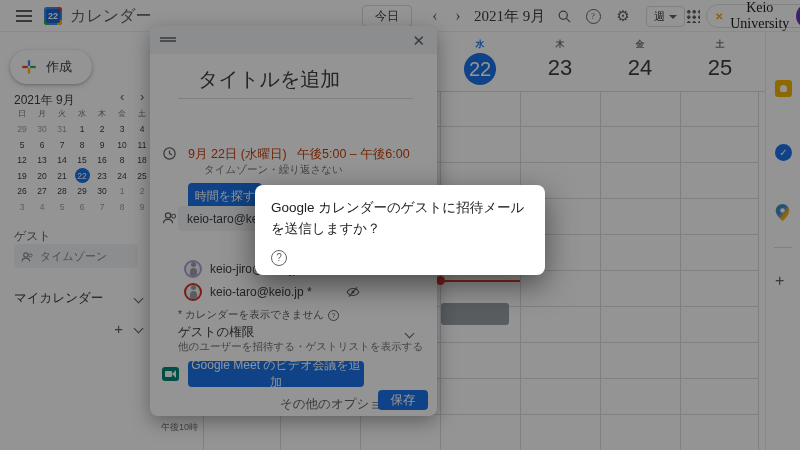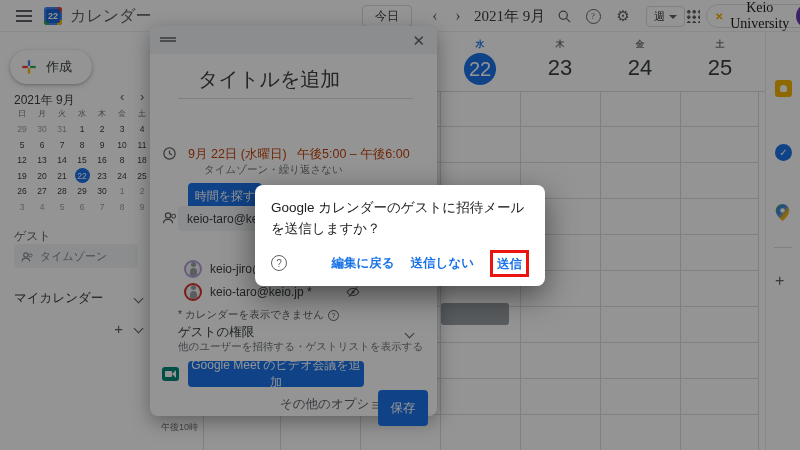--- a/index.html
+++ b/index.html
@@ -127,21 +127,21 @@
                display:inline-flex; align-items:center; justify-content:center; color:#5f6368; }
   .perm-title { position:absolute; left:28px; top:298px; font-size:12.5px; color:#3c4043; }
   .perm-detail { position:absolute; left:28px; top:314px; font-size:10.5px; color:#70757a; }
   .perm-chev { position:absolute; right:24px; top:304px; }
   .meet-icon { position:absolute; left:12px; top:341px; width:17px; height:14px; background:#00897b; border-radius:3px; }
   .meet-icon::before { content:""; position:absolute; left:3px; top:4px; width:7px; height:6px; background:#fff; border-radius:1px; }
   .meet-icon::after { content:""; position:absolute; left:10px; top:3px; width:0; height:0;
                       border-top:4px solid transparent; border-bottom:4px solid transparent; border-right:4px solid #fff; }
   .meet-btn { position:absolute; left:38px; top:335px; width:176px; height:26px; }
   .more-options { position:absolute; left:130px; top:370px; font-size:12.5px; color:#5f6368; cursor:pointer; }
-  .save-btn { position:absolute; left:228px; top:364px; width:50px; height:36px; font-size:12.5px; }
+  .save-btn { position:absolute; left:228px; top:364px; width:50px; height:20px; font-size:12.5px; }
 
   
   .dim { position:absolute; inset:0; background:rgba(0,0,0,.42); z-index:20; }
   .confirm { position:absolute; left:255px; top:185px; width:290px; background:#fff; border-radius:8px;
              box-shadow:0 10px 30px rgba(0,0,0,.5); z-index:30; padding:13px 16px 9px; }
   .confirm-msg { font-size:13.5px; color:#202124; line-height:1.55; }
   .confirm-actions { display:flex; align-items:center; margin-top:10px; }
   .confirm-help { width:16px; height:16px; border:1.5px solid #5f6368; border-radius:50%; font-size:10px;
                   display:flex; align-items:center; justify-content:center; color:#5f6368; cursor:pointer; }
   .confirm-btns { margin-left:auto; display:flex; align-items:center; gap:16px; }
@@ -407,23 +407,16 @@
     <div class="more-options">その他のオプション</div>
     <button class="btn-blue save-btn">保存</button>
   </section>
 
   <div class="dim"></div>
 
   <section class="confirm">
     <div class="confirm-msg">Google カレンダーのゲストに招待メールを送信しますか？</div>
     <div class="confirm-actions">
       <span class="confirm-help">?</span>
-      <span class="confirm-btns">
-        <span class="text-btn">編集に戻る</span>
-        <span class="text-btn">送信しない</span>
-        <span class="send-annotation" style="border-color: rgb(234, 19, 16);">
-          <span class="text-btn">送信</span>
-        </span>
-      </span>
     </div>
   </section>
 
 </div>
 
 </body></html>

